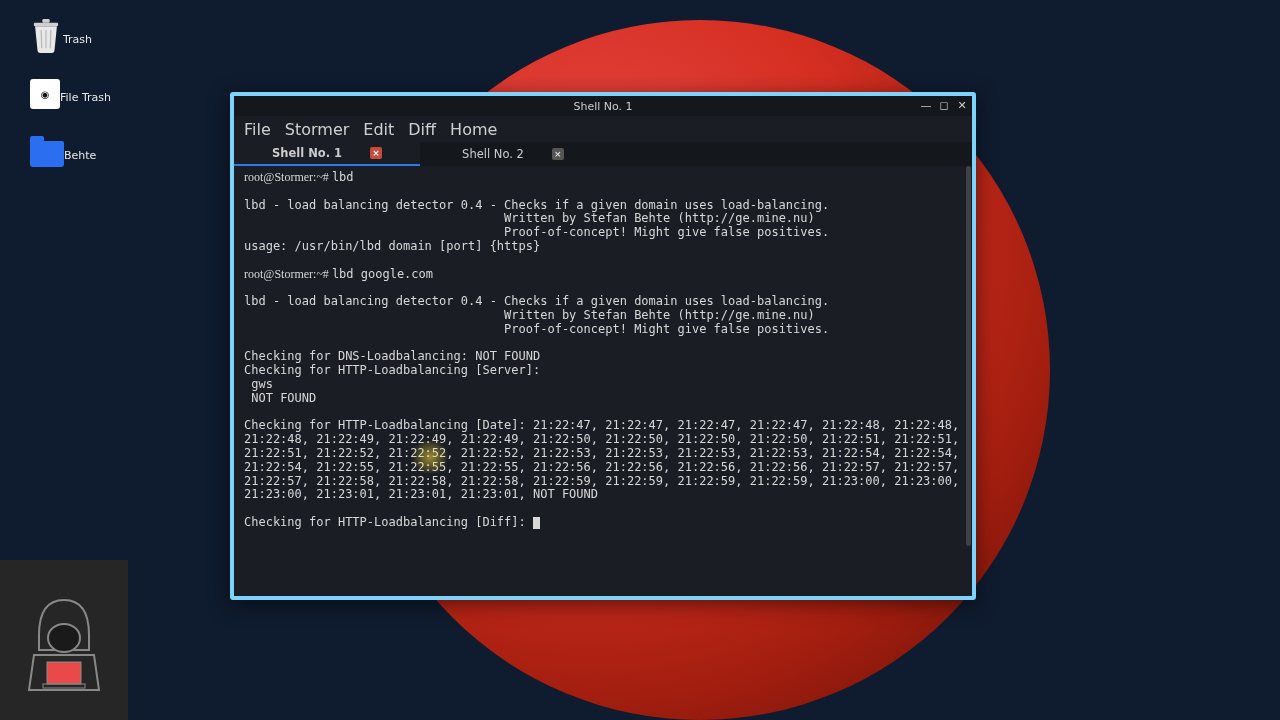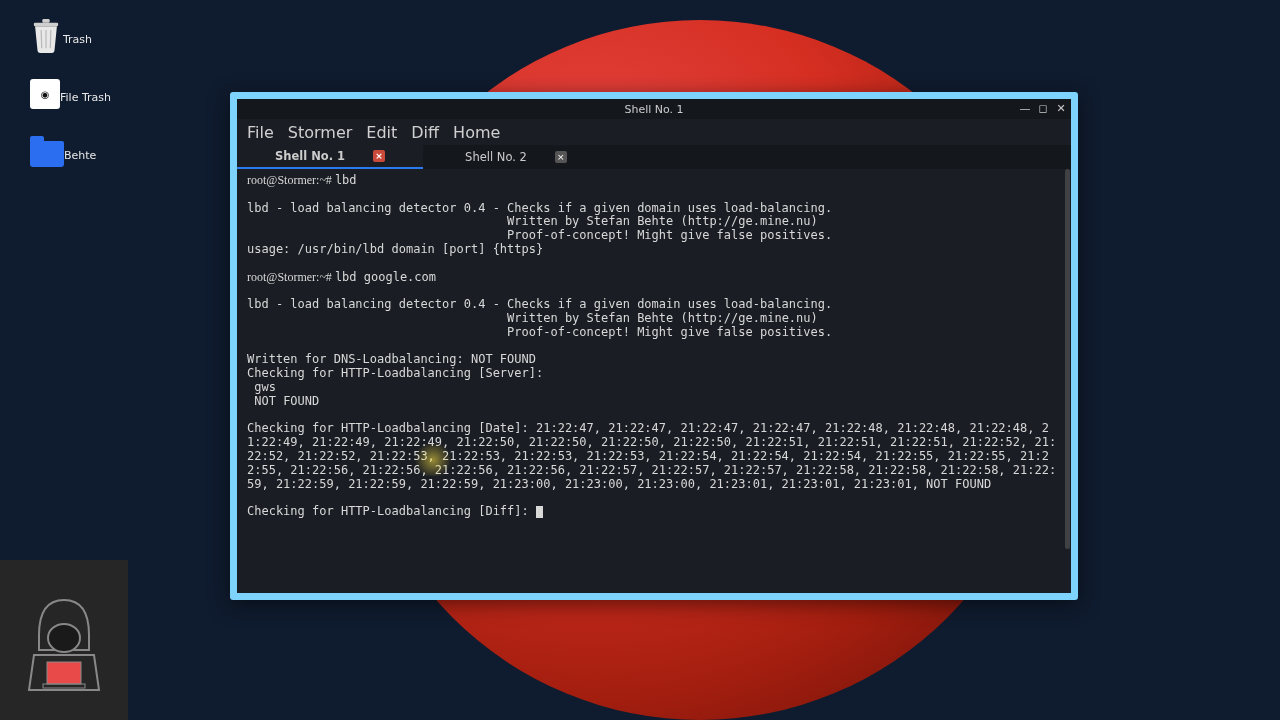--- a/index.html
+++ b/index.html
@@ -68,24 +68,24 @@
     width: 128px; height: 160px;
     background: #262626;
     display: flex; align-items: center; justify-content: center;
     z-index: 1;
   }
   .avatar-svg { width: 90px; height: 120px; }
   .terminal-window {
     position: absolute;
     top: 92px;
     left: 230px;
-    width: 848px;
+    width: 746px;
     height: 508px;
     background: #1a1d23;
-    border: 7px solid #7dd3fc;
+    border: 4px solid #7dd3fc;
     border-radius: 3px;
     z-index: 2;
     display: flex;
     flex-direction: column;
     box-shadow: 0 4px 20px rgba(0,0,0,0.5);
   }
   .titlebar {
     height: 20px;
     background: #14171c;
     display: flex;
@@ -257,21 +257,21 @@
                                     Written by Stefan Behte (http://ge.mine.nu)
                                     Proof-of-concept! Might give false positives.
 usage: /usr/bin/lbd domain [port] {https}</span>
 
 <span class="prompt-user">root@Stormer:~# </span><span>lbd google.com</span>
 
 <span>lbd - load balancing detector 0.4 - Checks if a given domain uses load-balancing.
                                     Written by Stefan Behte (http://ge.mine.nu)
                                     Proof-of-concept! Might give false positives.</span>
 
-<span>Written for DNS-Loadbalancing: NOT FOUND</span>
+<span>Checking for DNS-Loadbalancing: NOT FOUND</span>
 <span>Checking for HTTP-Loadbalancing [Server]:
  gws
  NOT FOUND</span>
 
 <span>Checking for HTTP-Loadbalancing [Date]: 21:22:47, 21:22:47, 21:22:47, 21:22:47, 21:22:48, 21:22:48, 21:22:48, 21:22:49, 21:22:49, 21:22:49, 21:22:50, 21:22:50, 21:22:50, 21:22:50, 21:22:51, 21:22:51, 21:22:51, 21:22:52, 21:22:52, 21:22:52, 21:22:53, 21:22:53, 21:22:53, 21:22:53, 21:22:54, 21:22:54, 21:22:54, 21:22:55, 21:22:55, 21:22:55, 21:22:56, 21:22:56, 21:22:56, 21:22:56, 21:22:57, 21:22:57, 21:22:57, 21:22:58, 21:22:58, 21:22:58, 21:22:59, 21:22:59, 21:22:59, 21:22:59, 21:23:00, 21:23:00, 21:23:00, 21:23:01, 21:23:01, 21:23:01, NOT FOUND</span>
 
 <span>Checking for HTTP-Loadbalancing [Diff]: </span><span class="cursor-block"></span>
     <div class="highlight-spot" style="top:275px; left:175px;"></div>
   </div>
   <div class="scrollbar"></div>

